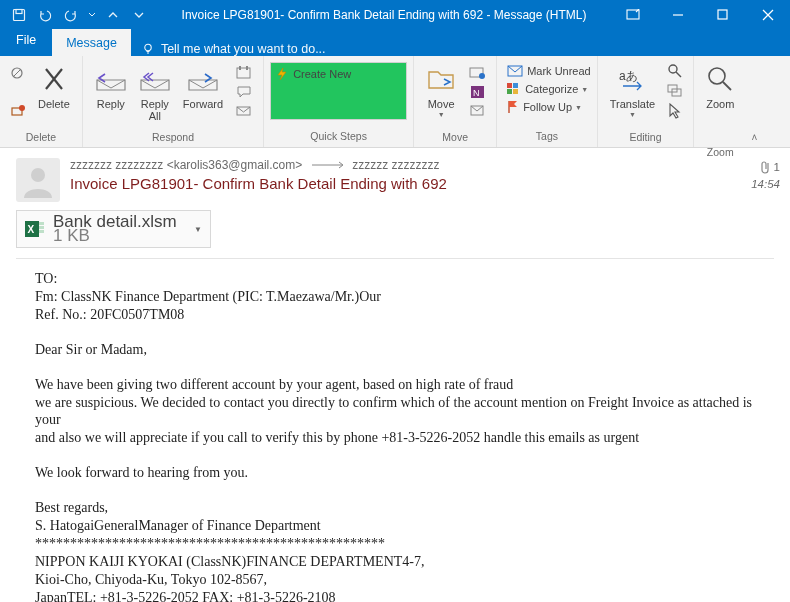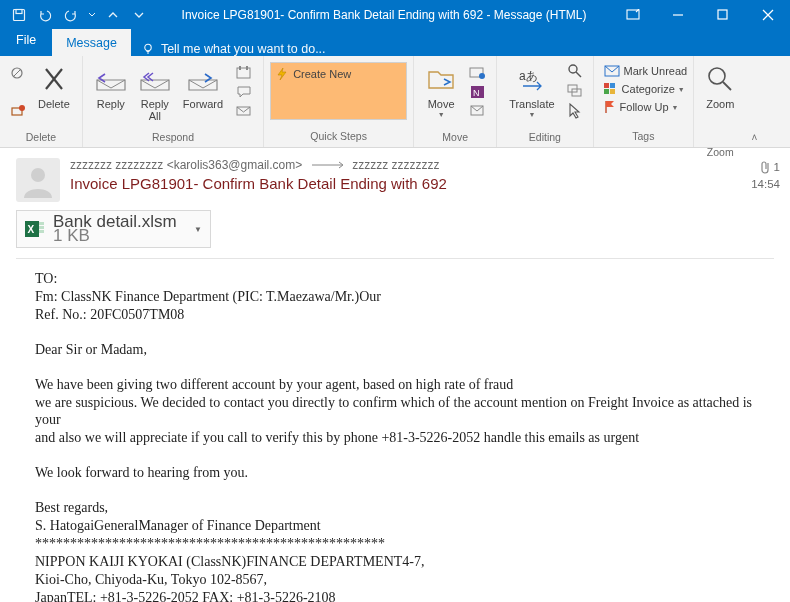--- a/index.html
+++ b/index.html
@@ -19,21 +19,21 @@
   .tab-tell svg { margin-right:6px; }
   .ribbon { background:#f3f3f3; border-bottom:1px solid #d9d9d9; height:92px; display:flex; }
   .grp { border-right:1px solid #e2e2e2; display:flex; flex-direction:column; align-items:center; justify-content:space-between; padding:4px 6px 2px 6px; }
   .grp-body { flex:1; display:flex; align-items:flex-start; height:72px; }
   .grp-label { color:#6a6a6a; font-size:10.5px; padding-bottom:2px; height:16px; display:flex; align-items:center; }
   .big-btn { display:flex; flex-direction:column; align-items:center; justify-content:flex-start; padding:2px 6px 0 6px; height:70px; }
   .big-btn .ico { height:34px; display:flex; align-items:center; justify-content:center; }
   .big-btn .lbl { font-size:11px; color:#444; text-align:center; line-height:12px; margin-top:2px; }
   .tiny-drop { font-size:7px; color:#6a6a6a; margin-top:1px; }
   .quicksteps { width:150px; }
-  .qs-box { flex:1; background:#fdba74; border:1px solid #d0d0d0; width:140px; height:58px; margin-top:2px; padding:4px; display:flex; align-items:flex-start; }
+  .qs-box { flex:1; background:#22c55e; border:1px solid #d0d0d0; width:140px; height:58px; margin-top:2px; padding:4px; display:flex; align-items:flex-start; }
   .qs-item { display:flex; align-items:center; font-size:11px; color:#444; }
   .qs-item svg { margin-right:4px;}
   .tags-col { display:flex; flex-direction:column; justify-content:center; padding:2px 0 0 4px;}
   .tags-row { display:flex; align-items:center; font-size:11px; color:#444; height:18px; }
   .tags-row svg { margin-right:4px; }
   .chevd { font-size:7px; color:#6a6a6a; margin-left:3px;}
   .editing-col { display:flex; flex-direction:column; justify-content:space-between; height:60px; padding:2px 0 0 2px;}
   .small-ico-btn { width:24px; height:18px; display:flex; align-items:center; justify-content:center;}
   .hdr { background:#fff; padding:6px 10px 4px 16px; display:flex; }
   .avatar { width:44px; height:44px; border-radius:3px; background:#eaeaea; display:flex; align-items:center; justify-content:center; flex-shrink:0; margin-top:4px;}
@@ -271,55 +271,20 @@
                 <path d="M1 2 L7 7 L13 2" fill="none" stroke="#888"></path>
               </svg>
             </div>
       </div>
     </div>
     <div class="grp-label">Move</div>
   </div>
 
   <div class="grp">
     <div class="grp-body">
-      <div class="big-btn">
-        <div class="ico">
-          <svg width="30" height="26" viewBox="0 0 30 26">
-                <text x="2" y="14" font-size="12" fill="#444">aあ</text>
-                <path d="M6 20 L24 20 M20 16 L24 20 L20 24" stroke="#2a72c9" fill="none" stroke-width="1.3"></path>
-              </svg>
-        </div>
-        <div class="lbl">Translate</div>
-        <div class="tiny-drop">▼</div>
-      </div>
-      <div class="editing-col">
-        <div class="small-ico-btn">
-              <svg width="16" height="16" viewBox="0 0 16 16">
-                <circle cx="6" cy="6" r="4" fill="none" stroke="#555" stroke-width="1.4"></circle>
-                <line x1="9" y1="9" x2="14" y2="14" stroke="#555" stroke-width="1.4"></line>
-              </svg>
-            </div>
-        <div class="small-ico-btn">
-              <svg width="16" height="14" viewBox="0 0 16 14">
-                <rect x="1" y="1" width="9" height="7" fill="none" stroke="#888"></rect>
-                <rect x="5" y="5" width="9" height="7" fill="none" stroke="#888"></rect>
-              </svg>
-            </div>
-        <div class="small-ico-btn">
-              <svg width="14" height="16" viewBox="0 0 14 16">
-                <path d="M2 1 L2 13 L5 10 L8 15 L10 14 L7 9 L11 9 Z" fill="none" stroke="#555" stroke-width="1.1"></path>
-              </svg>
-            </div>
-      </div>
-    </div>
-    <div class="grp-label">Editing</div>
-  </div>
-
-  <div class="grp">
-    <div class="grp-body">
       <div class="tags-col">
         <div class="tags-row">
           <svg width="16" height="12" viewBox="0 0 16 12">
                 <rect x="1" y="1" width="14" height="10" fill="none" stroke="#2a72c9"></rect>
                 <path d="M1 1 L8 7 L15 1" fill="none" stroke="#2a72c9"></path>
               </svg>
           <span>Mark Unread</span>
         </div>
         <div class="tags-row">
           <svg width="14" height="12" viewBox="0 0 14 12">
@@ -335,20 +300,55 @@
           <svg width="12" height="14" viewBox="0 0 12 14">
                 <path d="M2 1 V13" stroke="#c04a2a" stroke-width="1.4"></path>
                 <path d="M2 1 H10 L7 4 L10 7 H2" fill="#e85a3a"></path>
               </svg>
           <span>Follow Up</span>
               <span class="chevd">▼</span>
         </div>
       </div>
     </div>
     <div class="grp-label">Tags</div>
+  </div>
+
+  <div class="grp">
+    <div class="grp-body">
+      <div class="big-btn">
+        <div class="ico">
+          <svg width="30" height="26" viewBox="0 0 30 26">
+                <text x="2" y="14" font-size="12" fill="#444">aあ</text>
+                <path d="M6 20 L24 20 M20 16 L24 20 L20 24" stroke="#2a72c9" fill="none" stroke-width="1.3"></path>
+              </svg>
+        </div>
+        <div class="lbl">Translate</div>
+        <div class="tiny-drop">▼</div>
+      </div>
+      <div class="editing-col">
+        <div class="small-ico-btn">
+              <svg width="16" height="16" viewBox="0 0 16 16">
+                <circle cx="6" cy="6" r="4" fill="none" stroke="#555" stroke-width="1.4"></circle>
+                <line x1="9" y1="9" x2="14" y2="14" stroke="#555" stroke-width="1.4"></line>
+              </svg>
+            </div>
+        <div class="small-ico-btn">
+              <svg width="16" height="14" viewBox="0 0 16 14">
+                <rect x="1" y="1" width="9" height="7" fill="none" stroke="#888"></rect>
+                <rect x="5" y="5" width="9" height="7" fill="none" stroke="#888"></rect>
+              </svg>
+            </div>
+        <div class="small-ico-btn">
+              <svg width="14" height="16" viewBox="0 0 14 16">
+                <path d="M2 1 L2 13 L5 10 L8 15 L10 14 L7 9 L11 9 Z" fill="none" stroke="#555" stroke-width="1.1"></path>
+              </svg>
+            </div>
+      </div>
+    </div>
+    <div class="grp-label">Editing</div>
   </div>
 
   <div class="grp" style="border-right:none;gap:16px;">
     <div class="grp-body">
       <div class="big-btn">
         <div class="ico">
           <svg width="28" height="28" viewBox="0 0 28 28">
                 <circle cx="11" cy="11" r="8" fill="none" stroke="#555" stroke-width="1.6"></circle>
                 <line x1="17" y1="17" x2="25" y2="25" stroke="#555" stroke-width="1.8"></line>
               </svg>
@@ -383,21 +383,21 @@
     </div>
     <div class="subject">Invoice LPG81901- Confirm Bank Detail Ending with 692</div>
   </div>
   <div class="hdr-right">
     <div class="attach-count">
       <svg width="11" height="14" viewBox="0 0 11 14">
             <path d="M8 3 V10 A3 3 0 0 1 2 10 V4 A2 2 0 0 1 6 4 V9" fill="none" stroke="#888" stroke-width="1.2"></path>
           </svg>
       <span>1</span>
     </div>
-    <div style="margin-top:4px;">14:54</div>
+    <div style="margin-top:4px;font-style:italic;">14:54</div>
   </div>
 </div>
 
 <div class="attachment-row">
   <div class="attachment">
     <div class="att-ico">
       <svg width="22" height="22" viewBox="0 0 22 22">
             <rect x="1" y="3" width="14" height="16" fill="#1e7145"></rect>
             <text x="3.5" y="15" fill="#fff" font-size="10" font-family="Arial" font-weight="bold">X</text>
             <rect x="15" y="4" width="5" height="3" fill="#bfe0c9"></rect>

